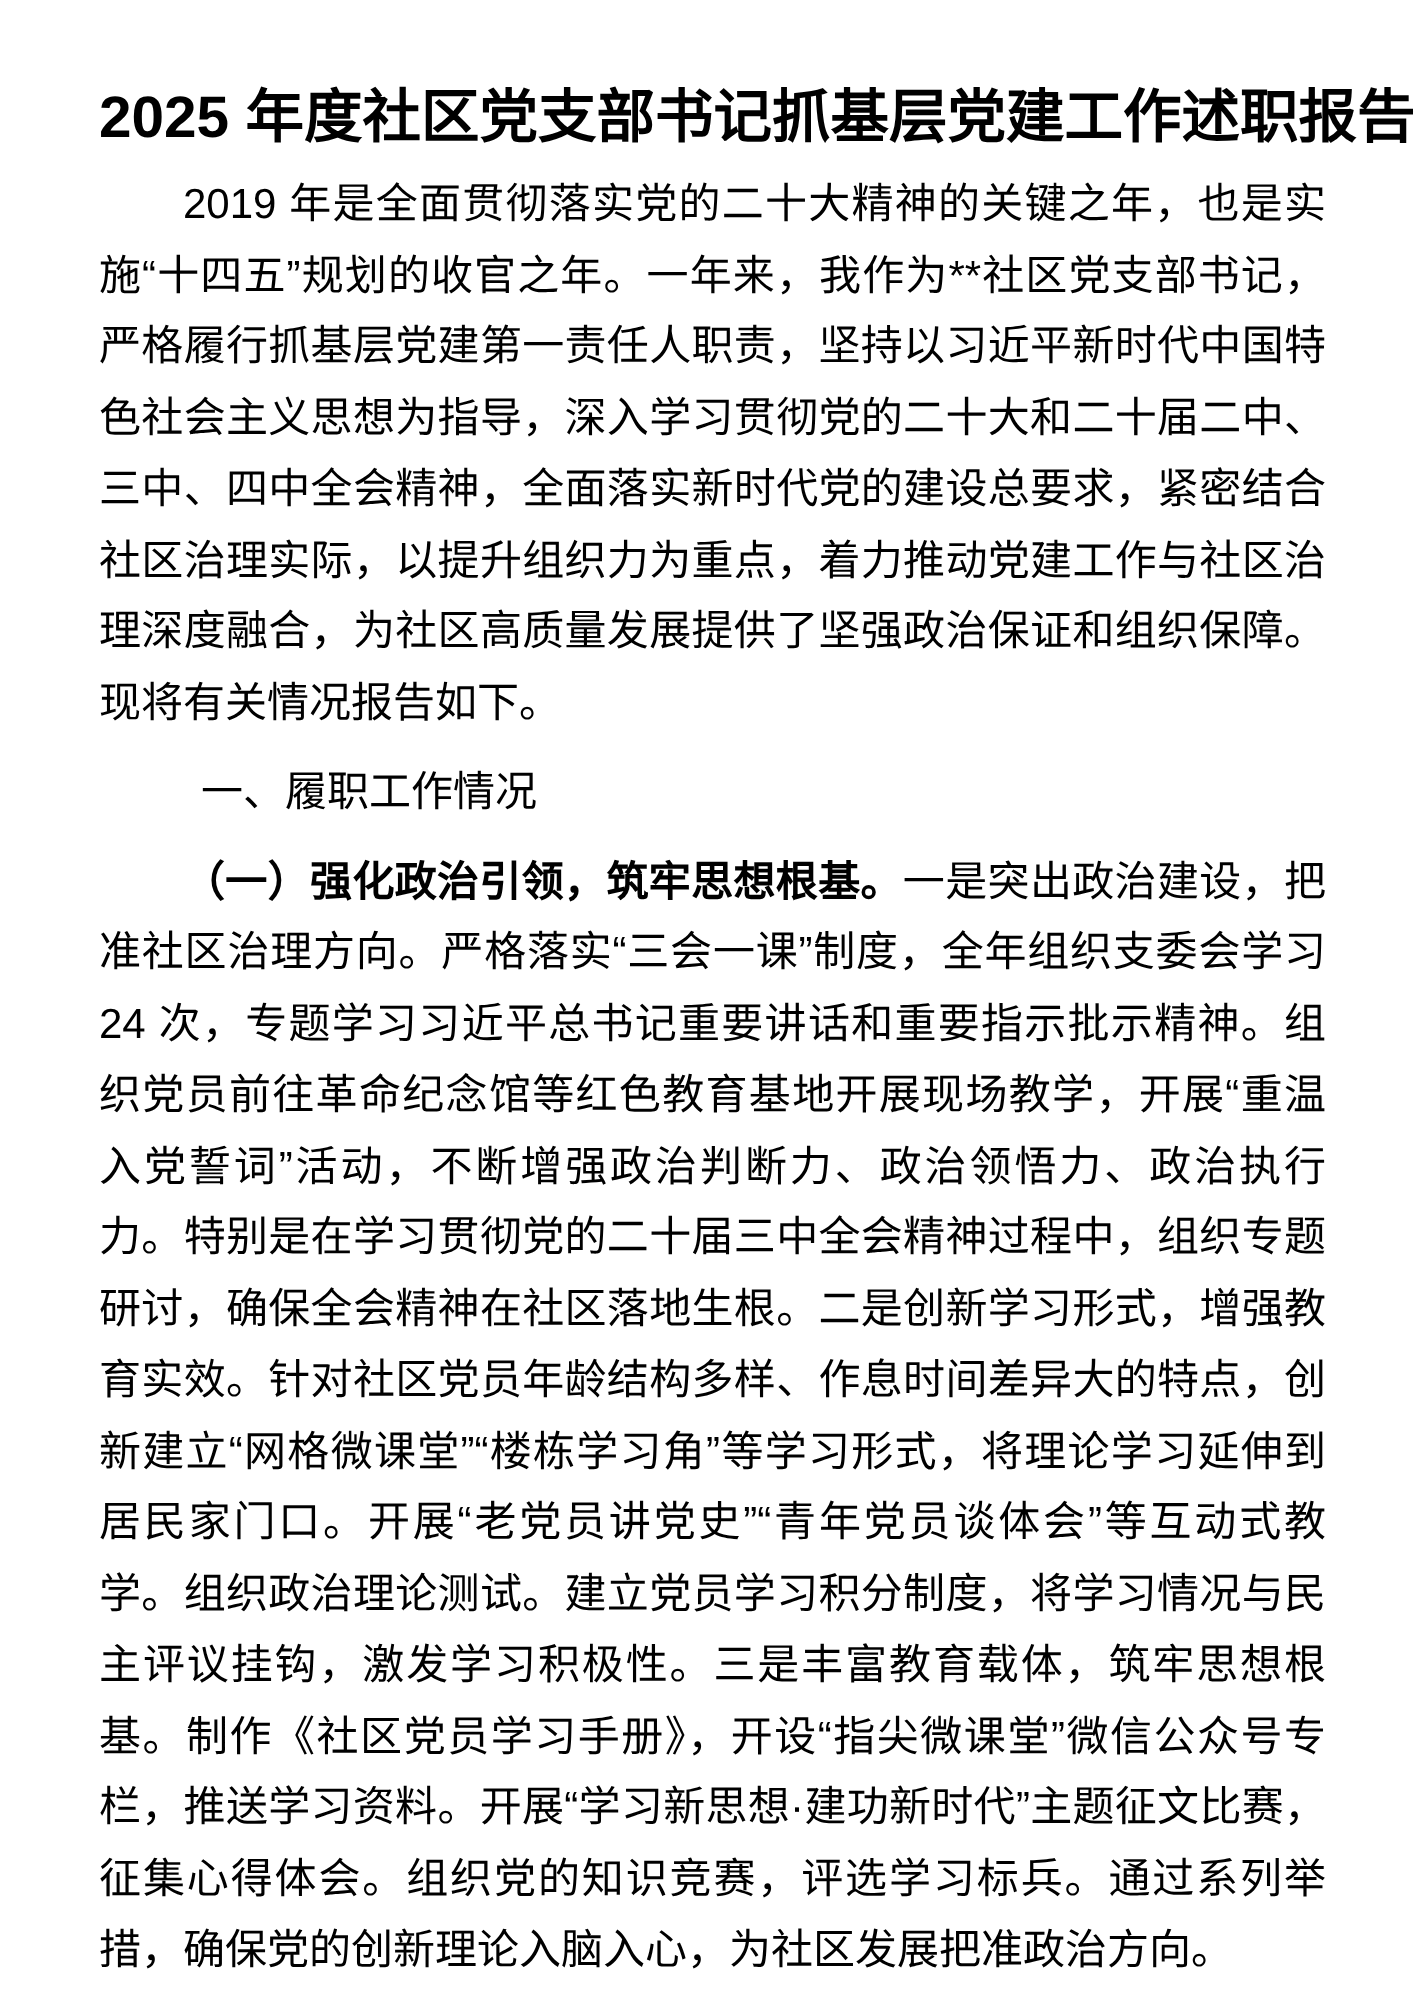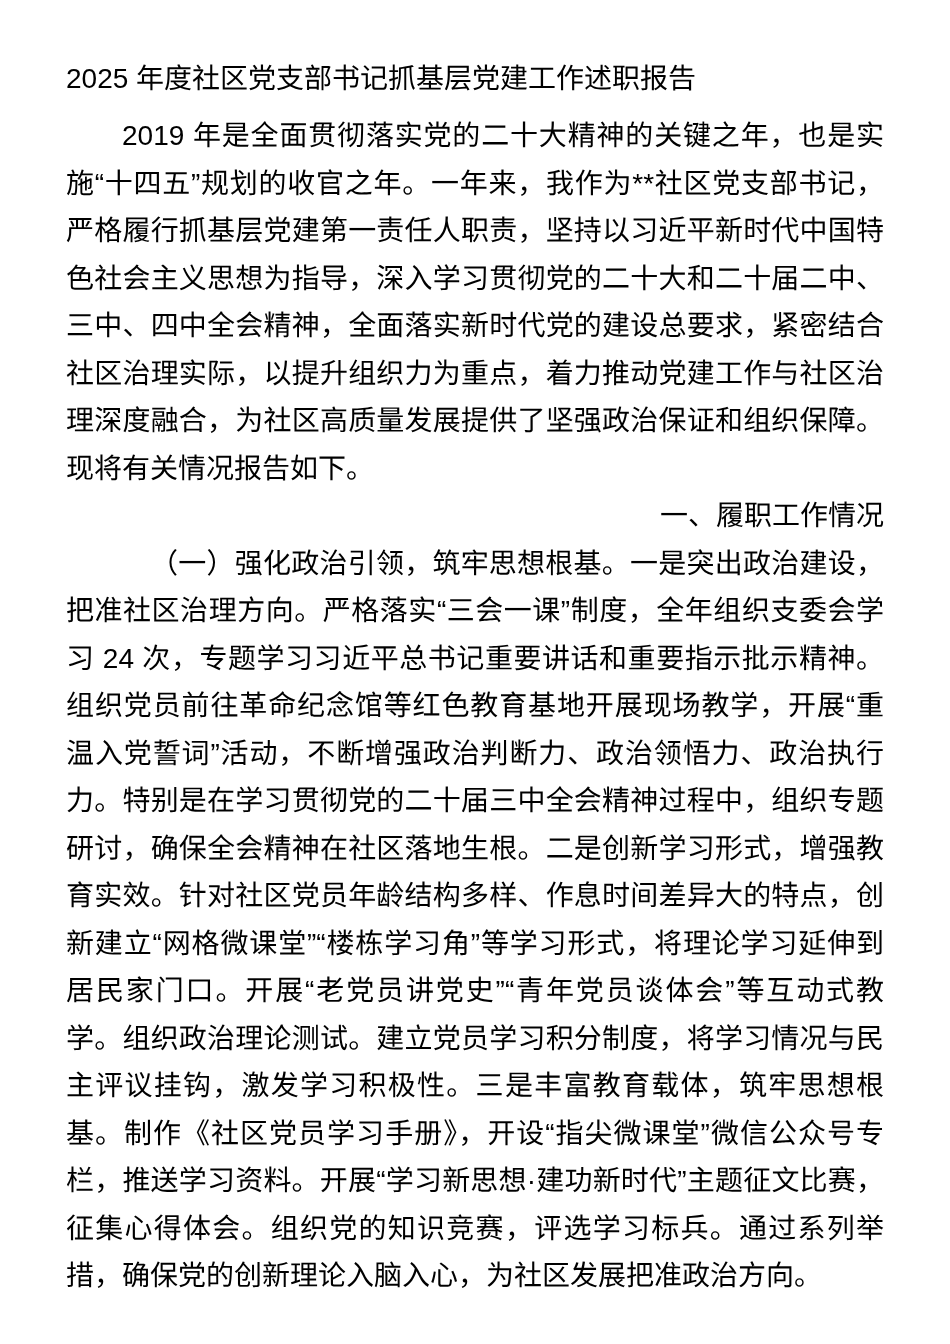--- a/index.html
+++ b/index.html
@@ -20,22 +20,22 @@
   .page {
     position: relative;
     width: 950px;
     min-height: 1344px;
     box-sizing: border-box;
     padding: 52px 66px 40px 66px;
     background: #ffffff;
   }
 
   .doc-title {
-    font-size: 28px;
-    font-weight: 400;
+    font-size: 39px;
+    font-weight: 700;
     line-height: 54px;
     letter-spacing: 0px;
     margin: 0 0 6px 0;
     white-space: nowrap;
   }
 
   .body-para {
     font-size: 28px;
     line-height: 47.5px;
     text-align: justify;
@@ -43,27 +43,26 @@
     text-indent: 56px;
     margin: 0;
     letter-spacing: 0px;
     word-break: break-all;
   }
 
   .section-head {
     font-size: 28px;
     line-height: 47.5px;
     text-indent: 56px;
-    margin: 0;
-    text-align: right;
+    margin: 12px;
+    text-align: left;
   }
 
   .lead-bold {
-    font-weight: 400;
-    margin-left: 28px;
+    font-weight: 700;
   }
 
   .tail-fill {
     height: 90px;
   }
 </style>
 </head>
 <body>
 
 <div class="page">

